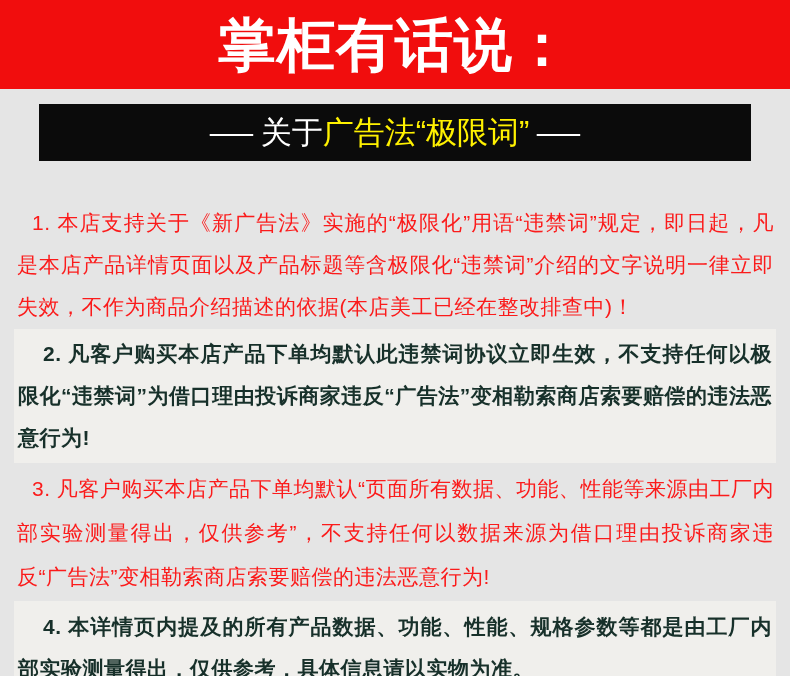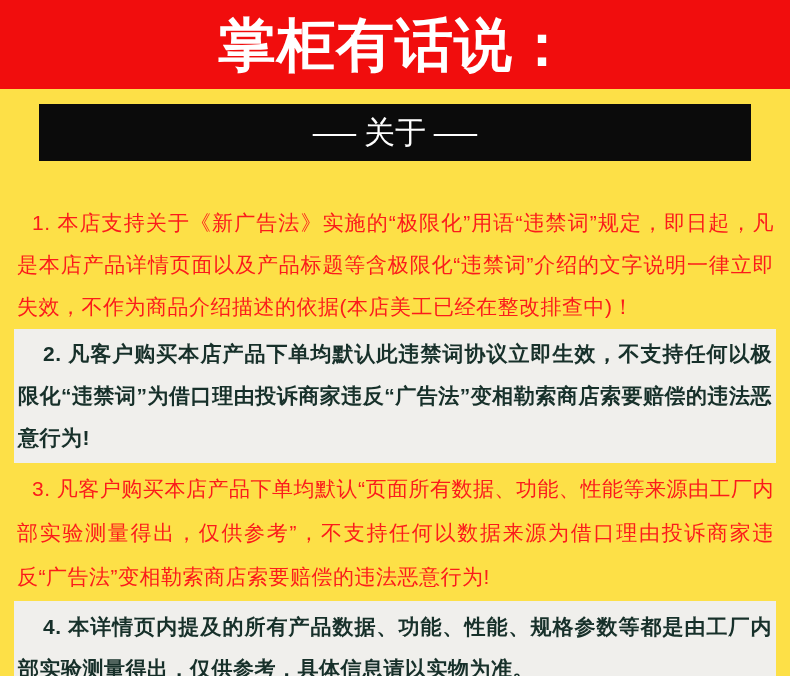--- a/index.html
+++ b/index.html
@@ -9,21 +9,21 @@
   }
   body {
     width: 790px;
     height: 676px;
     overflow: hidden;
     font-family: "Liberation Sans", sans-serif;
   }
   .page {
     width: 790px;
     height: 676px;
-    background: #fde047;
+    background: #e5e5e5;
     position: relative;
   }
   
   .banner {
     width: 790px;
     height: 89px;
     background: #f10d0d;
     display: flex;
     align-items: center;
     justify-content: center;
@@ -99,20 +99,21 @@
 
 <div class="page">
 
   <div class="banner">
     <span class="banner-title">掌柜有话说：</span>
   </div>
 
   <div class="subbar">
     <span class="dash">—</span>
     <span class="white">关于</span>
+    <span class="hl">广告法“极限词”</span>
     <span class="dash">—</span>
   </div>
 
   <div class="content">
     <p class="para red p1">1. 本店支持关于《新广告法》实施的“极限化”用语“违禁词”规定，即日起，凡是本店产品详情页面以及产品标题等含极限化“违禁词”介绍的文字说明一律立即失效，不作为商品介绍描述的依据(本店美工已经在整改排查中)！</p>
     <p class="para dark p2">2. 凡客户购买本店产品下单均默认此违禁词协议立即生效，不支持任何以极限化“违禁词”为借口理由投诉商家违反“广告法”变相勒索商店索要赔偿的违法恶意行为!</p>
     <p class="para red p3">3. 凡客户购买本店产品下单均默认“页面所有数据、功能、性能等来源由工厂内部实验测量得出，仅供参考”，不支持任何以数据来源为借口理由投诉商家违反“广告法”变相勒索商店索要赔偿的违法恶意行为!</p>
     <p class="para dark p4">4. 本详情页内提及的所有产品数据、功能、性能、规格参数等都是由工厂内部实验测量得出，仅供参考，具体信息请以实物为准。</p>
   </div>
 

